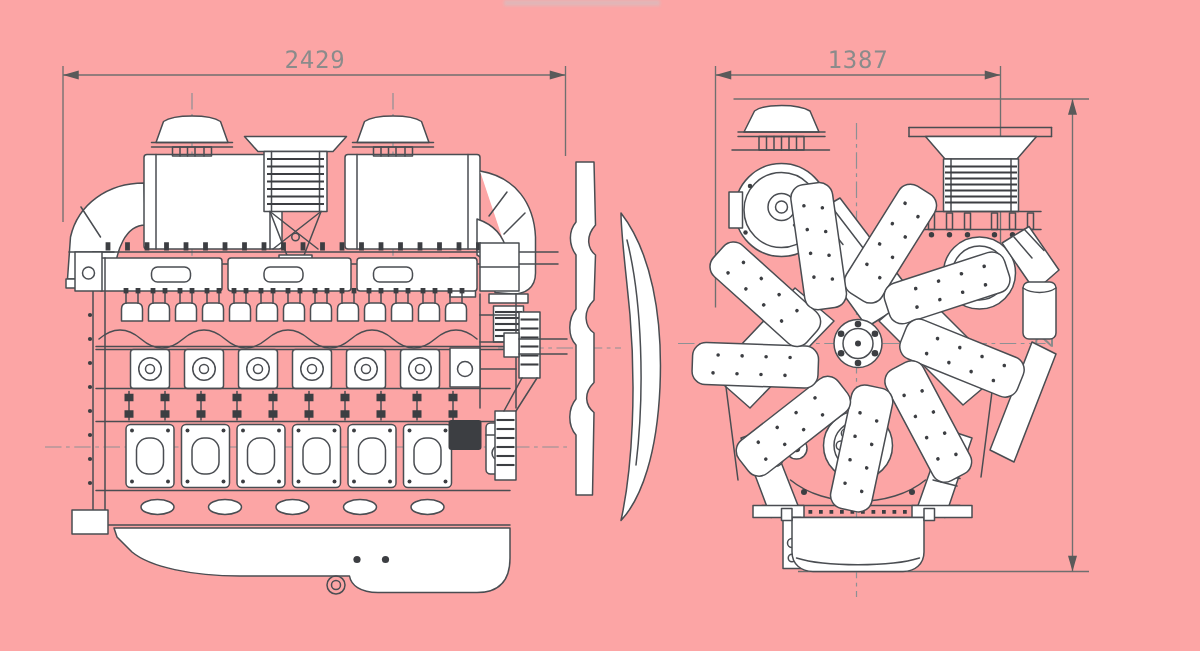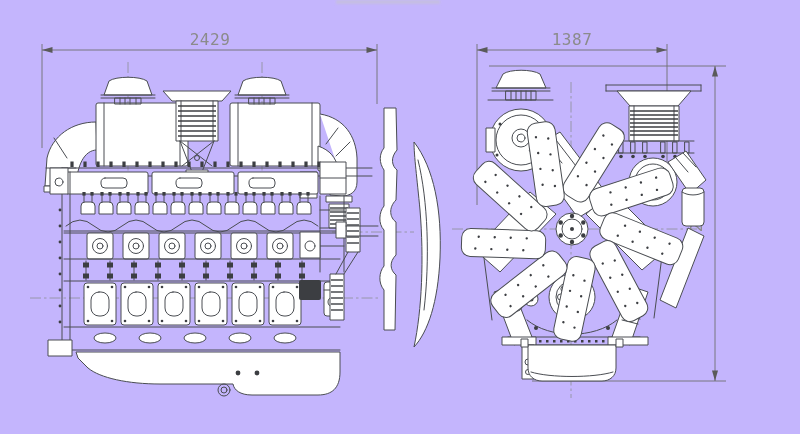--- a/index.html
+++ b/index.html
@@ -1,16 +1,16 @@
 <!DOCTYPE html>
 <html><head>
 <meta charset="utf-8">
 <style>
   html,body{margin:0;padding:0;background:#fff;}
-  .canvas{position:relative;width:800px;height:434px;background:#c4b5fd;overflow:hidden;
+  .canvas{position:relative;width:800px;height:434px;background:#fca5a5;overflow:hidden;
           font-family:"DejaVu Sans Mono", monospace;}
   svg{position:absolute;left:0;top:0;}
   .ln{fill:none;stroke:#4a4d52;stroke-width:1;stroke-linecap:round;stroke-linejoin:round;}
   .wf{fill:#ffffff;stroke:#4a4d52;stroke-width:1;stroke-linejoin:round;}
   .dk{fill:#3c3e42;stroke:none;}
   .dkl{fill:none;stroke:#3c3e42;stroke-width:1.4;}
   .dim{fill:none;stroke:#6f6f6f;stroke-width:0.9;}
   .cl{fill:none;stroke:#8d9094;stroke-width:0.8;stroke-dasharray:11 3 2.5 3;}
   .dimtxt{fill:#8b8b8b;font-size:16px;letter-spacing:0.5px;}
   .arrw{fill:#5a5a5a;stroke:none;}

